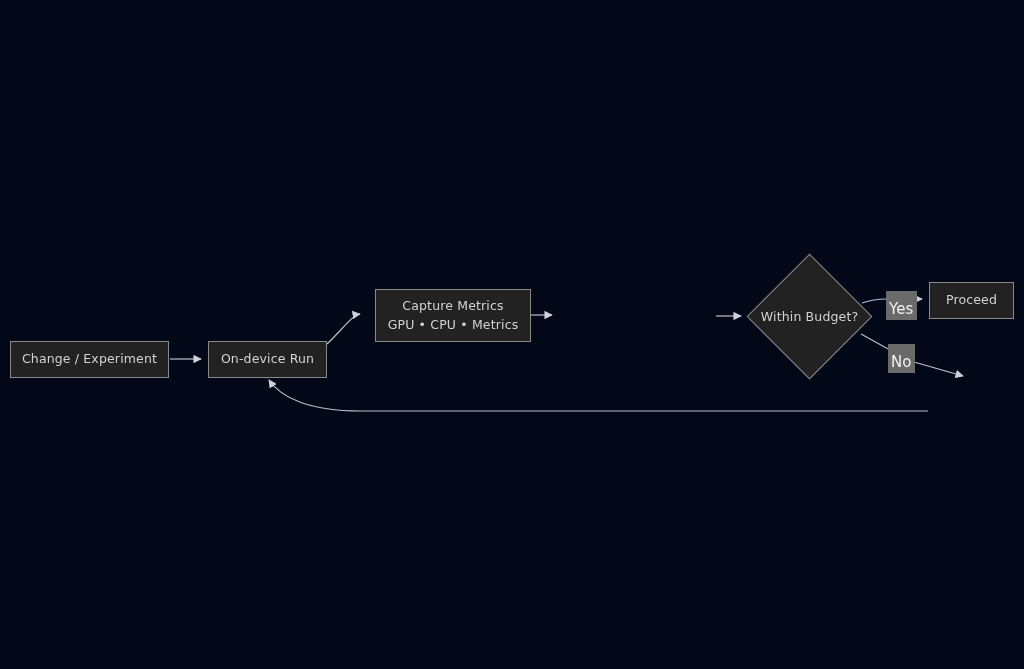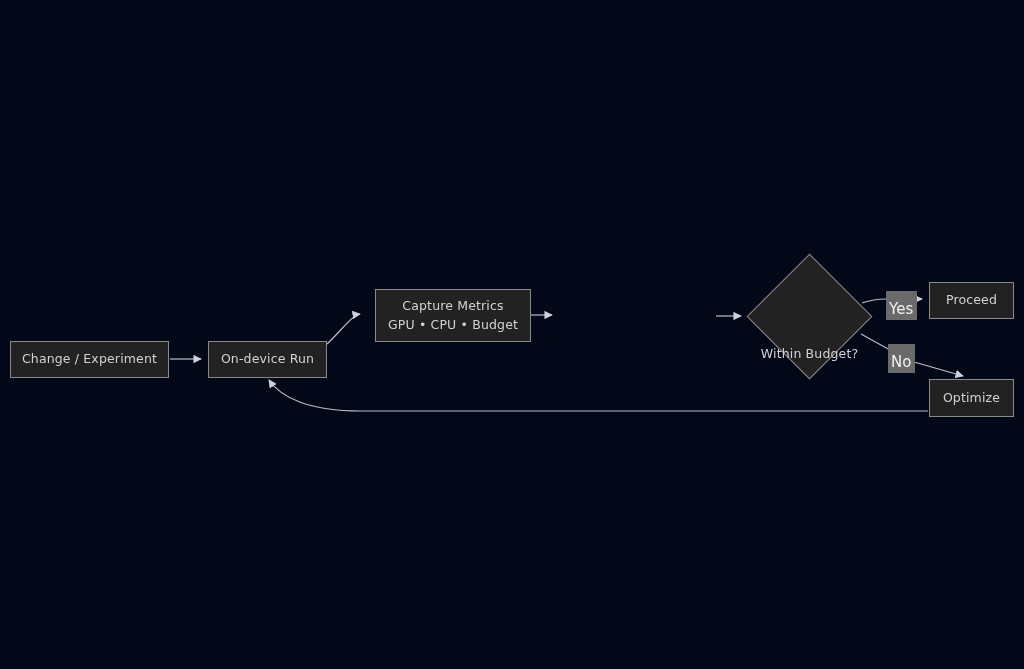--- a/index.html
+++ b/index.html
@@ -37,21 +37,21 @@
     font-size: 12.5px;
     line-height: 1.45;
     letter-spacing: 0.15px;
   }
   .node .line2 { display: block; }
 
   
   .diamond-wrap {
     position: absolute;
     display: flex;
-    align-items: flex-end;
+    align-items: center;
     justify-content: center;
   }
   .diamond-shape {
     position: absolute;
     left: 0; top: 0;
     width: 100%;
     height: 100%;
     background: #222222;
     border: 1px solid #8a8a8a;
     box-sizing: border-box;
@@ -110,34 +110,31 @@
   <div class="node" style="left:10px; top:341px; width:159px; height:37px;">
     <span>Change / Experiment</span>
   </div>
 
   <div class="node" style="left:208px; top:341px; width:119px; height:37px;">
     <span>On-device Run</span>
   </div>
 
   <div class="node" style="left:367px; top:289px; width:156px; height:53px;margin-left:8px;">
     <span>Capture Metrics</span>
-    <span class="line2">GPU • CPU • Budget</span>
+    <span class="line2">GPU • CPU • Metrics</span>
   </div>
 
 
   <div class="diamond-wrap" style="left:765px; top:272px; width:89px; height:89px;">
     <div class="diamond-shape"></div>
     <span class="diamond-label">Within Budget?</span>
   </div>
 
   <div class="node" style="left:929px; top:282px; width:85px; height:37px;">
     <span>Proceed</span>
   </div>
 
-  <div class="node" style="left:929px; top:379px; width:85px; height:38px;">
-    <span>Optimize</span>
-  </div>
 
   <div class="edge-label" style="left:886px; top:291px;">Yes</div>
 
   <div class="edge-label" style="left:888px; top:344px;">No</div>
 
 </div>
 
 </body></html>

